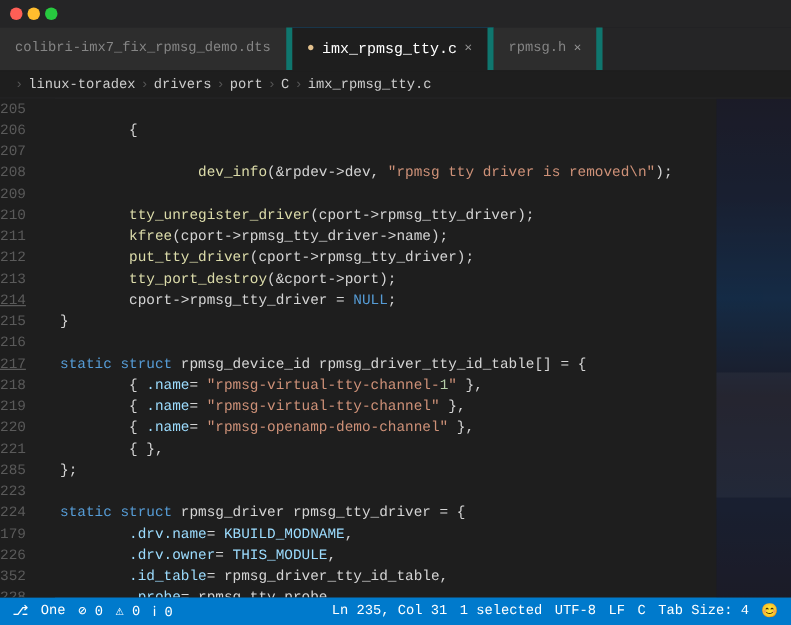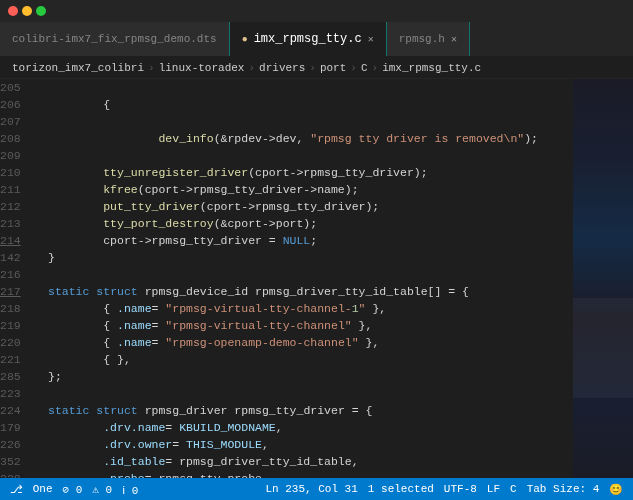--- a/index.html
+++ b/index.html
@@ -50,21 +50,21 @@
       overflow: hidden;
     }
     .tab {
       height: 35px;
       display: flex;
       align-items: center;
       padding: 0 12px;
       font-size: 12px;
       color: #969696;
       background: #2d2d2d;
-      border-right: 1px solid #0f766e;
+      border-right: 5px solid #0f766e;
       cursor: pointer;
       gap: 6px;
       white-space: nowrap;
       position: relative;
       font-family: Liberation Mono, monospace;
     }
     .tab.active {
       background: #1e1e1e;
       color: #ffffff;
       border-top: 1px solid #007acc;
@@ -210,21 +210,20 @@
     <span>imx_rpmsg_tty.c</span>
     <span class="tab-close">✕</span>
   </div>
   <div class="tab">
     <span style="font-size:11px;color:#858585">rpmsg.h</span>
     <span class="tab-close">✕</span>
   </div>
 </div>
 
 <div class="breadcrumb">
-  <span style="color:#ccc">torizon_imx7_colibri</span>
   <span class="breadcrumb-sep">›</span>
   <span style="color:#ccc">linux-toradex</span>
   <span class="breadcrumb-sep">›</span>
   <span style="color:#ccc">drivers</span>
   <span class="breadcrumb-sep">›</span>
   <span style="color:#ccc">port</span>
   <span class="breadcrumb-sep">›</span>
   <span style="color:#ccc">C</span>
   <span class="breadcrumb-sep">›</span>
   <span style="color:#ccc">imx_rpmsg_tty.c</span>
@@ -236,21 +235,21 @@
         <div style="height: 17px; line-height: 17px;">205</div>
         <div style="height: 17px; line-height: 17px;">206</div>
         <div style="height: 17px; line-height: 17px;">207</div>
         <div style="height: 17px; line-height: 17px;">208</div>
         <div style="height: 17px; line-height: 17px;">209</div>
         <div style="height: 17px; line-height: 17px;">210</div>
         <div style="height: 17px; line-height: 17px;">211</div>
         <div style="height: 17px; line-height: 17px;">212</div>
         <div style="height: 17px; line-height: 17px;">213</div>
         <div style="height: 17px; line-height: 17px; text-decoration: underline;">214</div>
-        <div style="height: 17px; line-height: 17px;">142</div>
+        <div style="height: 17px; line-height: 17px;">215</div>
         <div style="height: 17px; line-height: 17px;">216</div>
         <div style="height: 17px; line-height: 17px; text-decoration: underline;">217</div>
         <div style="height: 17px; line-height: 17px;">218</div>
         <div style="height: 17px; line-height: 17px;">219</div>
         <div style="height: 17px; line-height: 17px;">220</div>
         <div style="height: 17px; line-height: 17px;">221</div>
         <div style="height: 17px; line-height: 17px;">285</div>
         <div style="height: 17px; line-height: 17px;">223</div>
         <div style="height: 17px; line-height: 17px;">224</div>
         <div style="height: 17px; line-height: 17px;">179</div>

